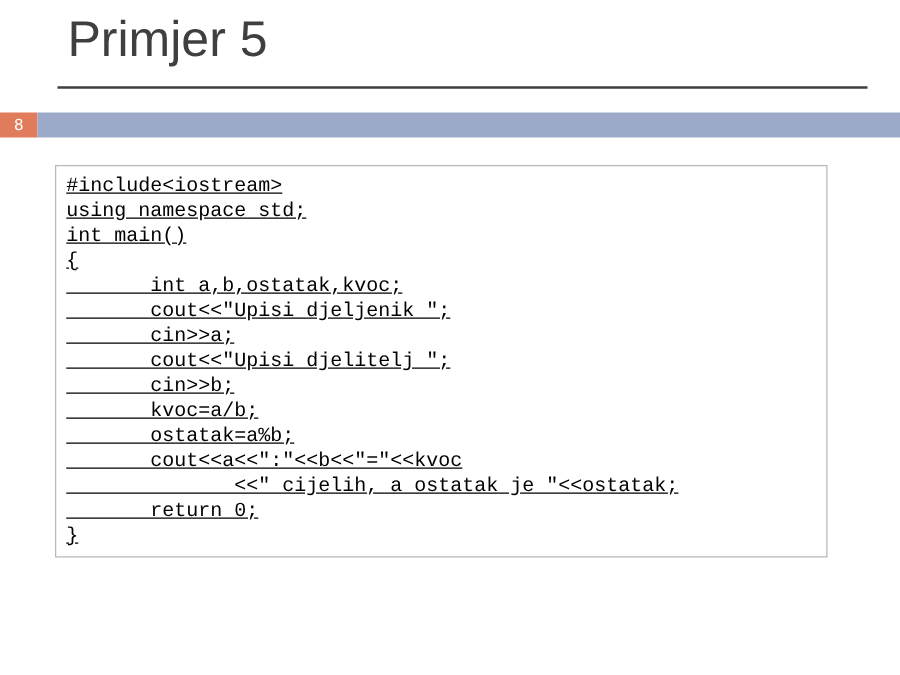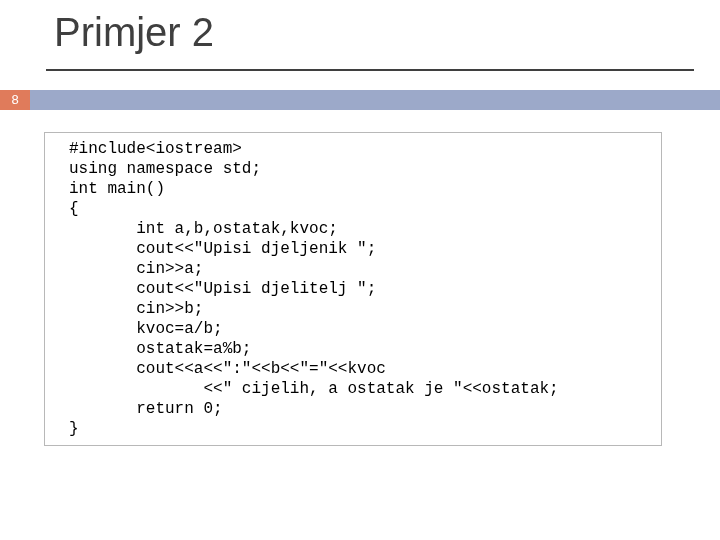--- a/index.html
+++ b/index.html
@@ -54,39 +54,40 @@
     font-family: Arial, Helvetica, sans-serif;
     text-align: center;
     line-height: 20px;
   }
   .code-box {
     position: absolute;
     left: 44px;
     top: 132px;
     width: 618px;
     border: 1px solid #b8b8b8;
-    padding: 6px 10px 6px 24px;
+    padding: 6px 10px 6px 8px;
     box-sizing: border-box;
     background: #ffffff;
+    text-decoration: underline;
   }
   .code {
     font-family: "Courier New", Courier, monospace;
     font-size: 16px;
     line-height: 1.25;
     color: #000000;
     white-space: pre;
     margin: 0;
   }
 </style>
 </head>
 <body>
 
 <div class="slide">
 
-  <div class="title">Primjer 2</div>
+  <div class="title">Primjer 5</div>
   <div class="title-underline"></div>
 
   <div class="pagenum-box">8</div>
   <div class="band"></div>
 
   <div class="code-box">
 <pre class="code"><span>#include&lt;iostream&gt;</span>
 <span>using namespace std;</span>
 <span>int main()</span>
 <span>{</span>

